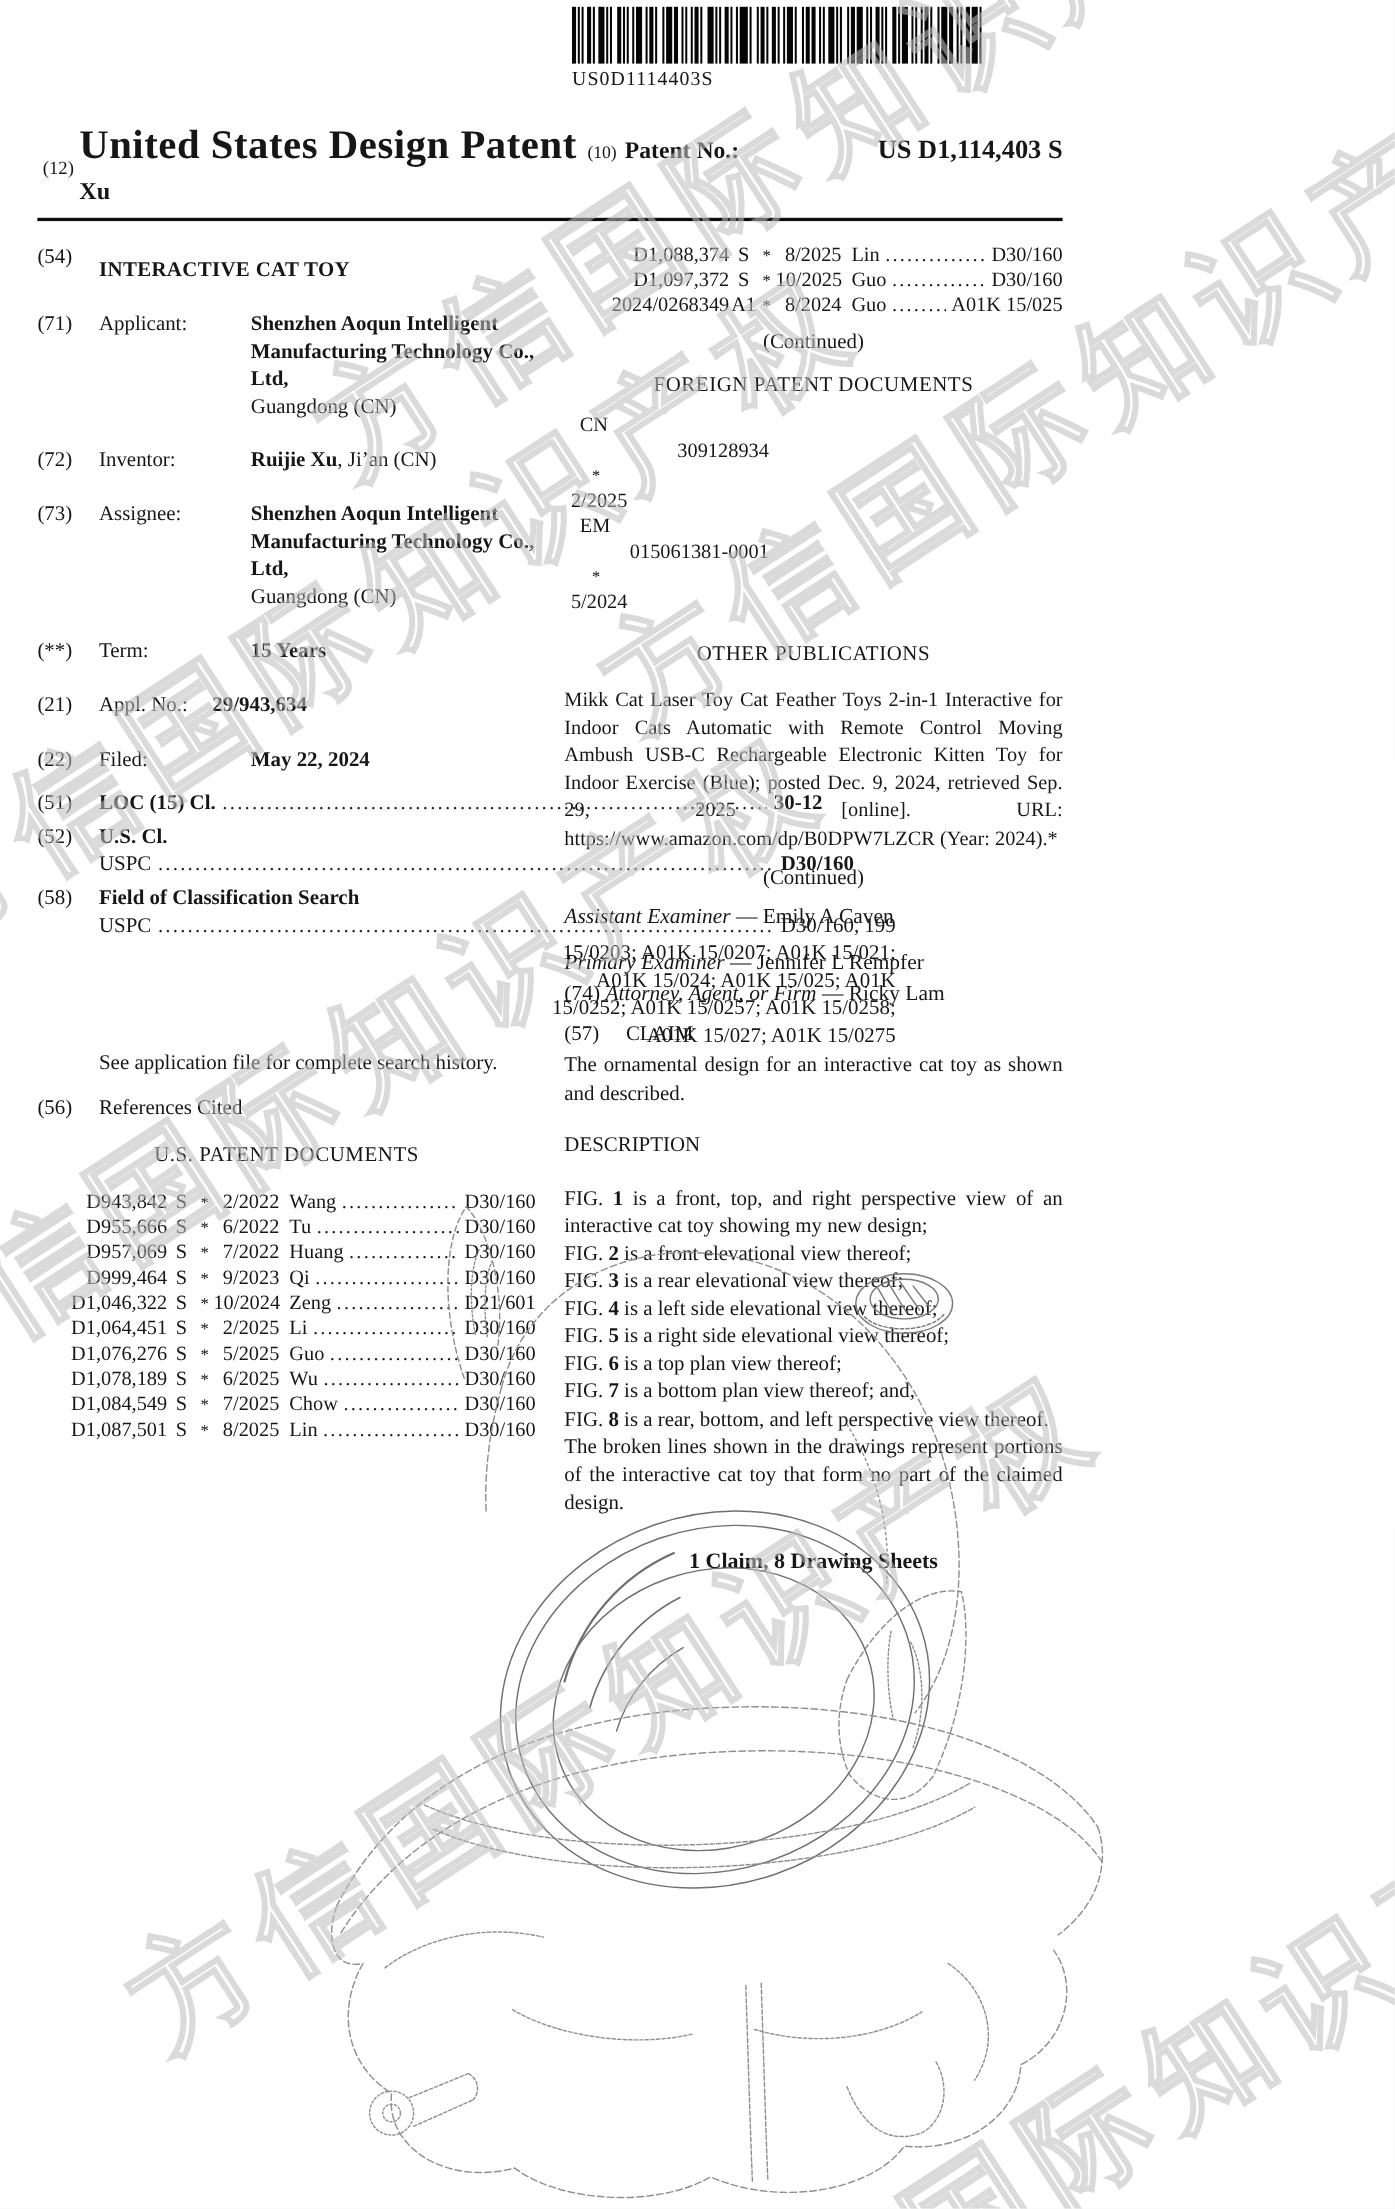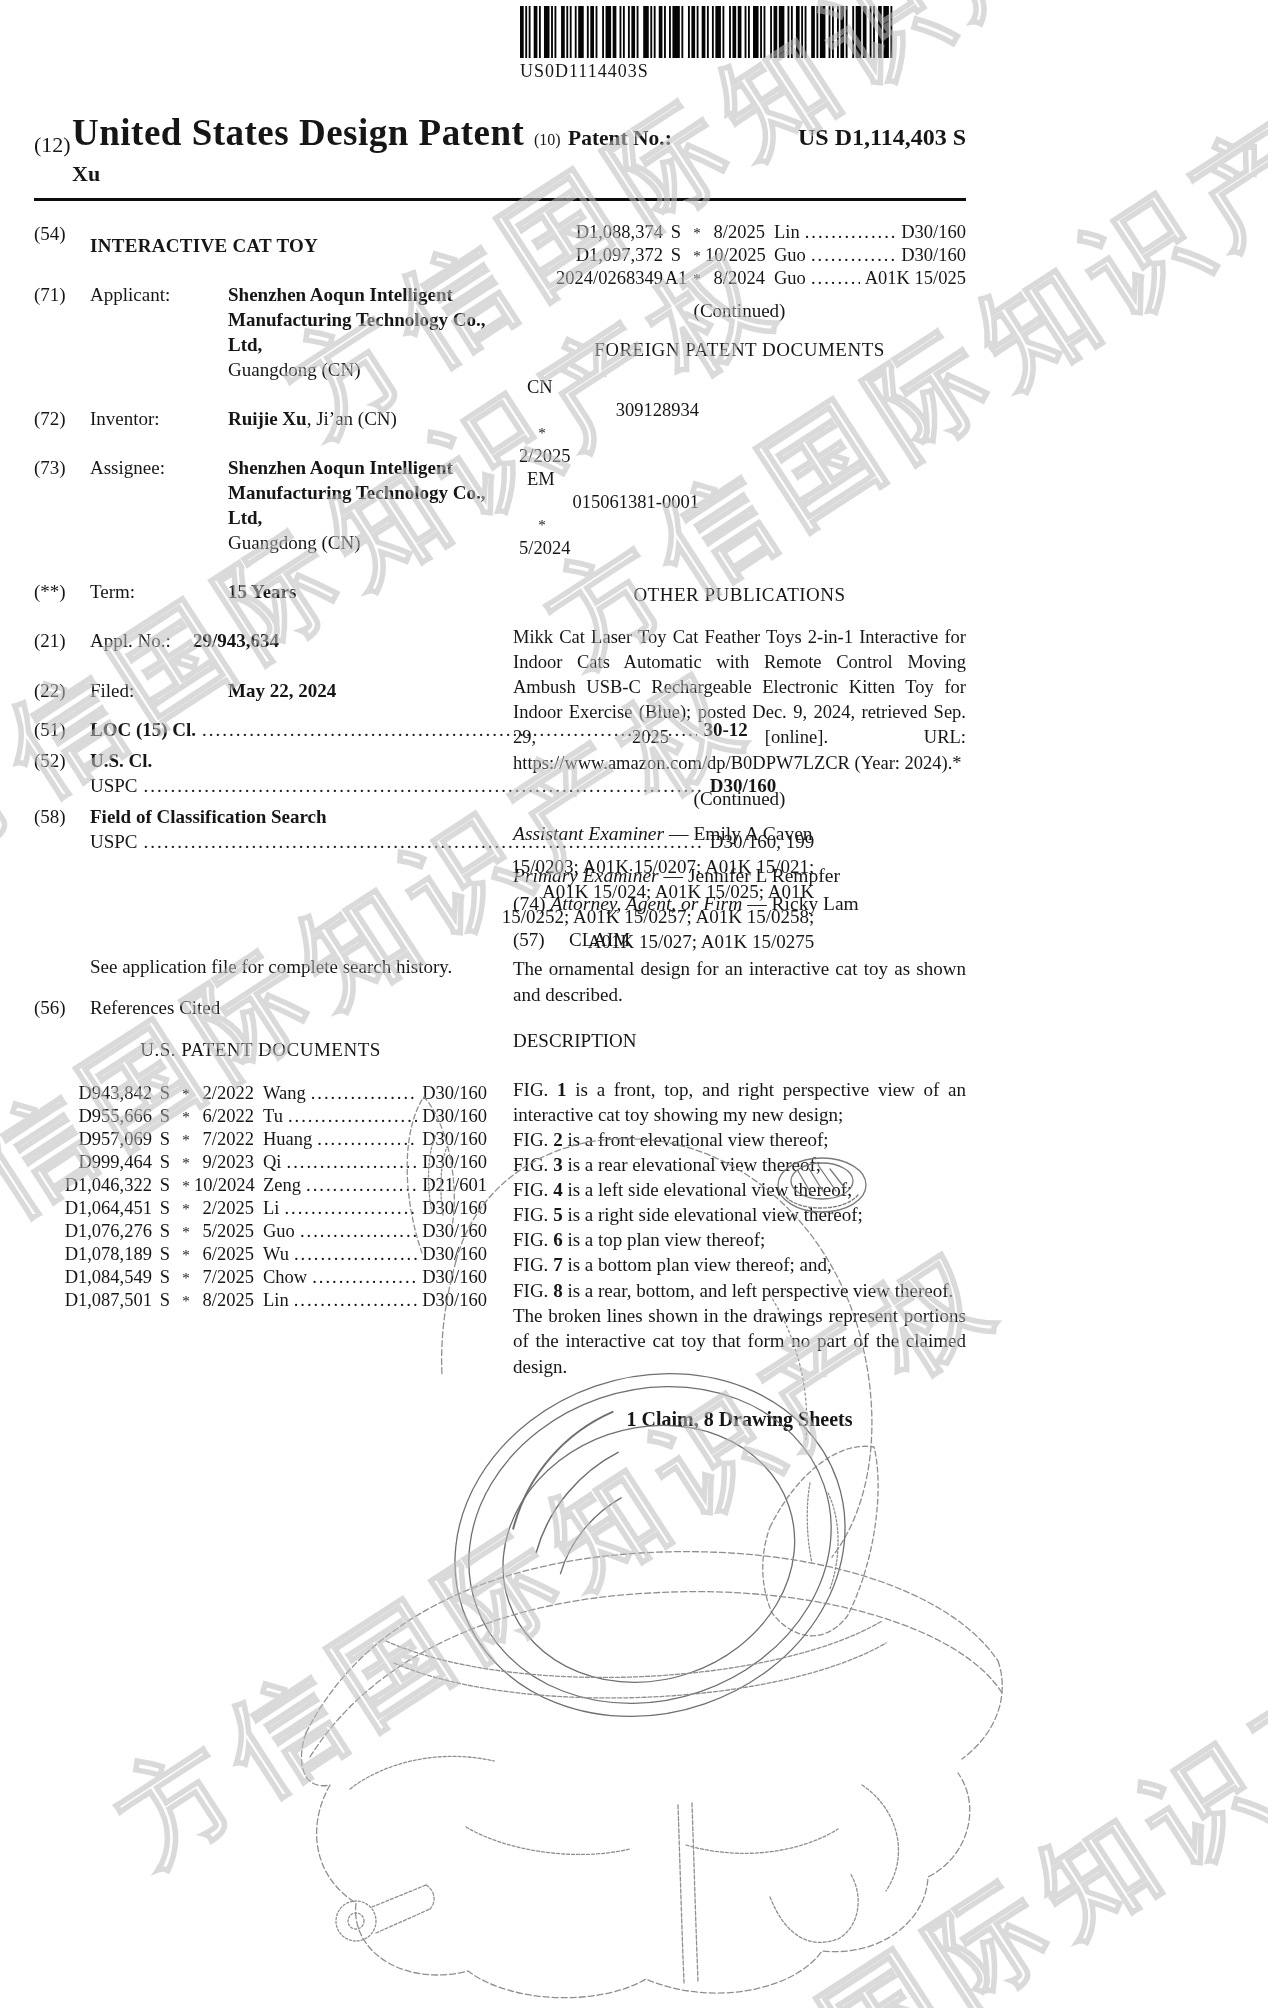--- a/index.html
+++ b/index.html
@@ -23,21 +23,21 @@
   }
 
   
   .barcode-wrap{padding-top:6px; margin-left:486px; width:446px; text-align:left;}
   .barcode-svg{display:block; width:446px; height:52px;}
   .barcode-text{font-size:18px; letter-spacing:1px; margin-top:2px;}
 
   
   .header{display:flex; justify-content:space-between; margin-top:30px;}
   .h-left{display:flex;}
-  .h-code{font-size:22px; margin-top:16px; width:38px;}
+  .h-code{font-size:17px; margin-top:28px; width:38px;text-align:center;}
   .h-title{font-size:37px; font-weight:bold; letter-spacing:0.5px; line-height:1.05;}
   .h-surname{font-size:22px; font-weight:bold; margin-top:6px;}
   .h-right{width:432px; padding-top:8px;}
   .h-row{display:flex; align-items:baseline; margin-bottom:6px;}
   .h-rcode{font-size:16px; width:34px;}
   .h-rlabel{font-size:21.5px; font-weight:bold;}
   .h-rval{flex:1; text-align:right; font-size:24px; font-weight:bold; white-space:nowrap;}
   .h-stars{font-size:19px; letter-spacing:2px; margin-right:8px;}
   .rule{border:none; border-top:3px solid #0d0d0d; margin:10px 0 14px 0;}
 

